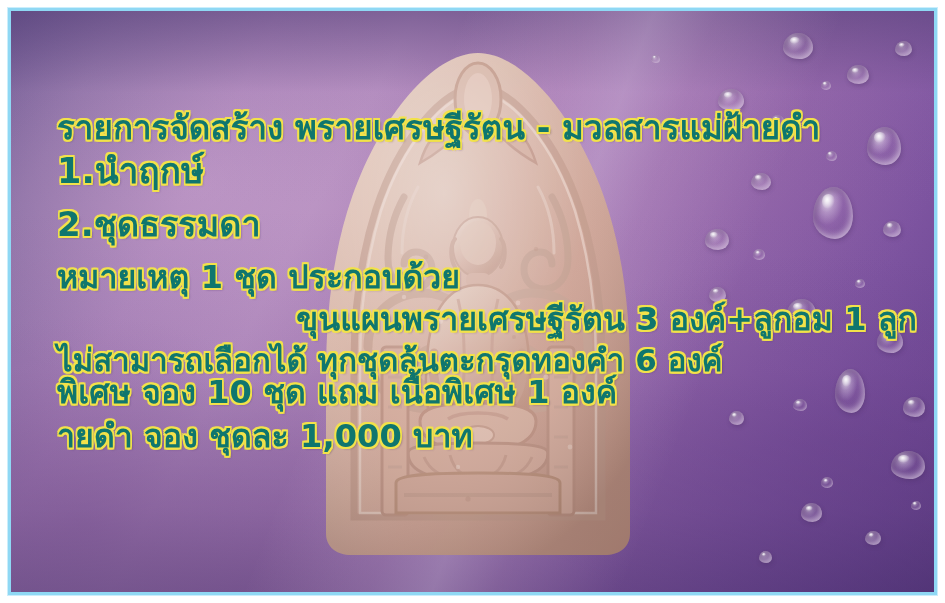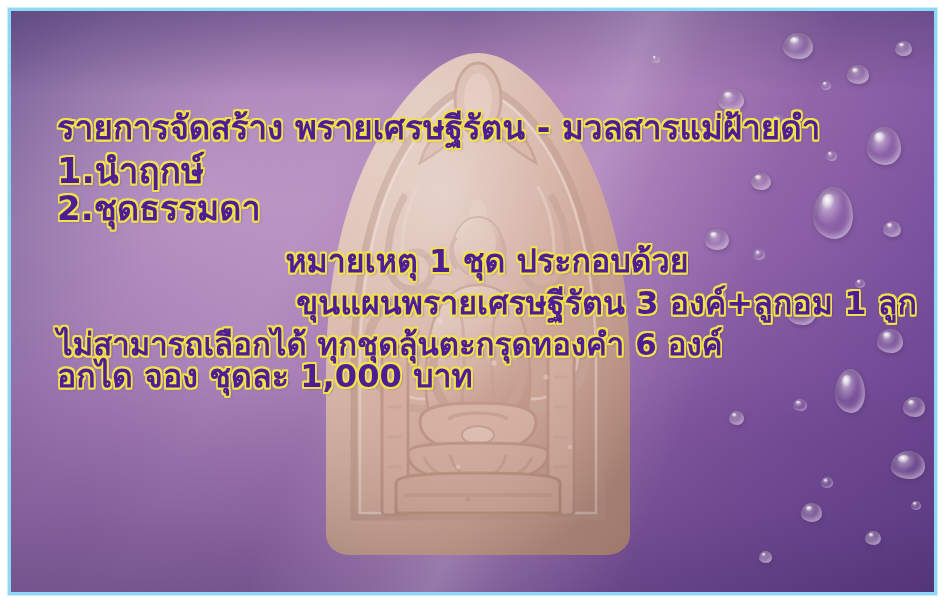--- a/index.html
+++ b/index.html
@@ -129,41 +129,41 @@
   
   #text-block {
     position: absolute;
     left: 46px;
     top: 100px;
     width: 860px;
   }
   .line {
     font-family: "DejaVu Sans", "Liberation Sans", sans-serif;
     font-weight: bold;
-    color: #4c1d95;
+    color: #0f766e;
     line-height: 1.0;
     white-space: nowrap;
     letter-spacing: 0.1px;
     -webkit-text-stroke: 0px;
     text-shadow:
       -1.6px -1.6px 0 #f2e24a,
        1.6px -1.6px 0 #f2e24a,
       -1.6px  1.6px 0 #f2e24a,
        1.6px  1.6px 0 #f2e24a,
       -1.6px  0px  0 #f2e24a,
        1.6px  0px  0 #f2e24a,
        0px  -1.6px 0 #f2e24a,
        0px   1.6px 0 #f2e24a,
        2px    2px  2px rgba(60,30,90,0.45);
   }
   .l1 { font-size: 33px; margin-bottom: 10px; }
-  .l2 { font-size: 35px; margin-bottom: 2px; }
+  .l2 { font-size: 35px; margin-bottom: 18px; }
   .l3 { font-size: 34px; margin-bottom: 20px; }
   .l4 { font-size: 35px; margin-bottom: 10px; }
-  .l5 { font-size: 32px; margin-bottom: 10px; text-align: center; }
+  .l5 { font-size: 32px; margin-bottom: 10px; }
   .l6 { font-size: 32px; margin-bottom: 10px; text-align: right; }
   .l7 { font-size: 31px; }
   .l8 { font-size: 32px; margin-bottom: 12px; }
   .l9 { font-size: 32px; }
 </style>
 </head>
 <body>
 
 <div id="poster">
   <div id="frame">
@@ -355,17 +355,18 @@
       </svg>
     </div>
 
     <div id="text-block">
       <div class="line l1">รายการจัดสร้าง พรายเศรษฐีรัตน - มวลสารแม่ฝ้ายดำ</div>
       <div class="line l2">1.นำฤกษ์</div>
       <div class="line l3">2.ชุดธรรมดา</div>
       <div class="line l5">หมายเหตุ 1 ชุด ประกอบด้วย</div>
       <div class="line l6">ขุนแผนพรายเศรษฐีรัตน 3 องค์+ลูกอม 1 ลูก</div>
       <div class="line l7">ไม่สามารถเลือกได้ ทุกชุดลุ้นตะกรุดทองคำ 6 องค์</div>
-      <div class="line l9">อกได จอง ชุดละ 1,000 บาท</div>
+      <div class="line l8">พิเศษ จอง 10 ชุด แถม เนื้อพิเศษ 1 องค์</div>
+      <div class="line l9">ายดำ จอง ชุดละ 1,000 บาท</div>
     </div>
 
   </div>
 </div>
 
 </body></html>

